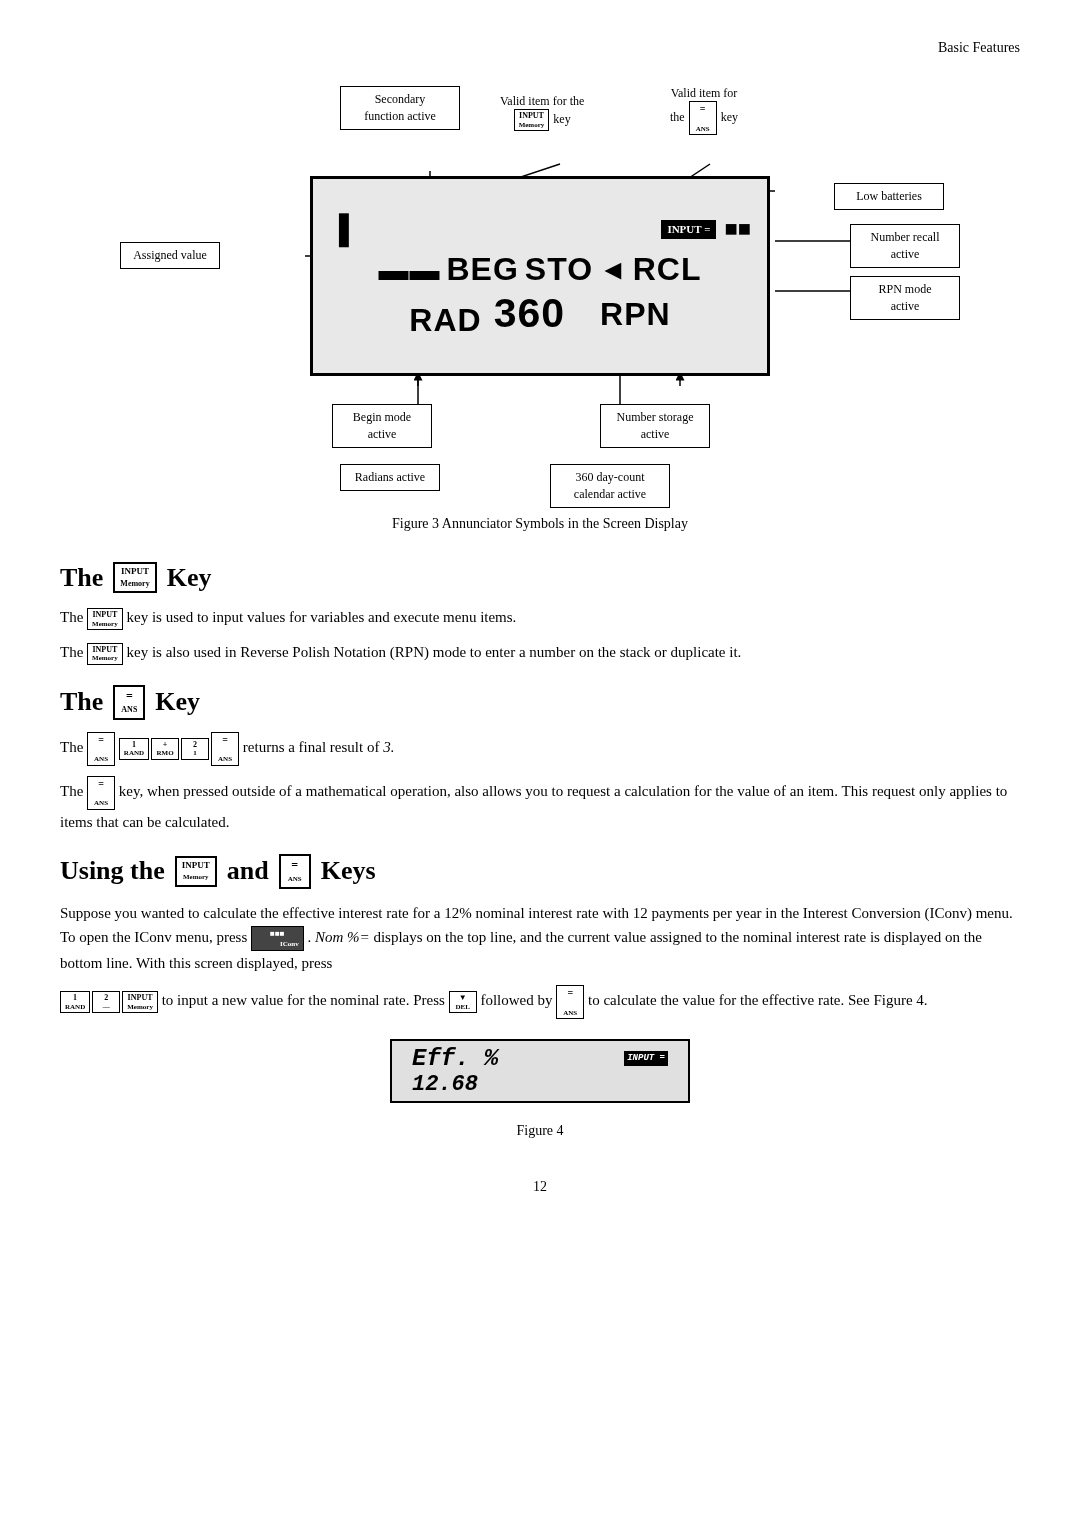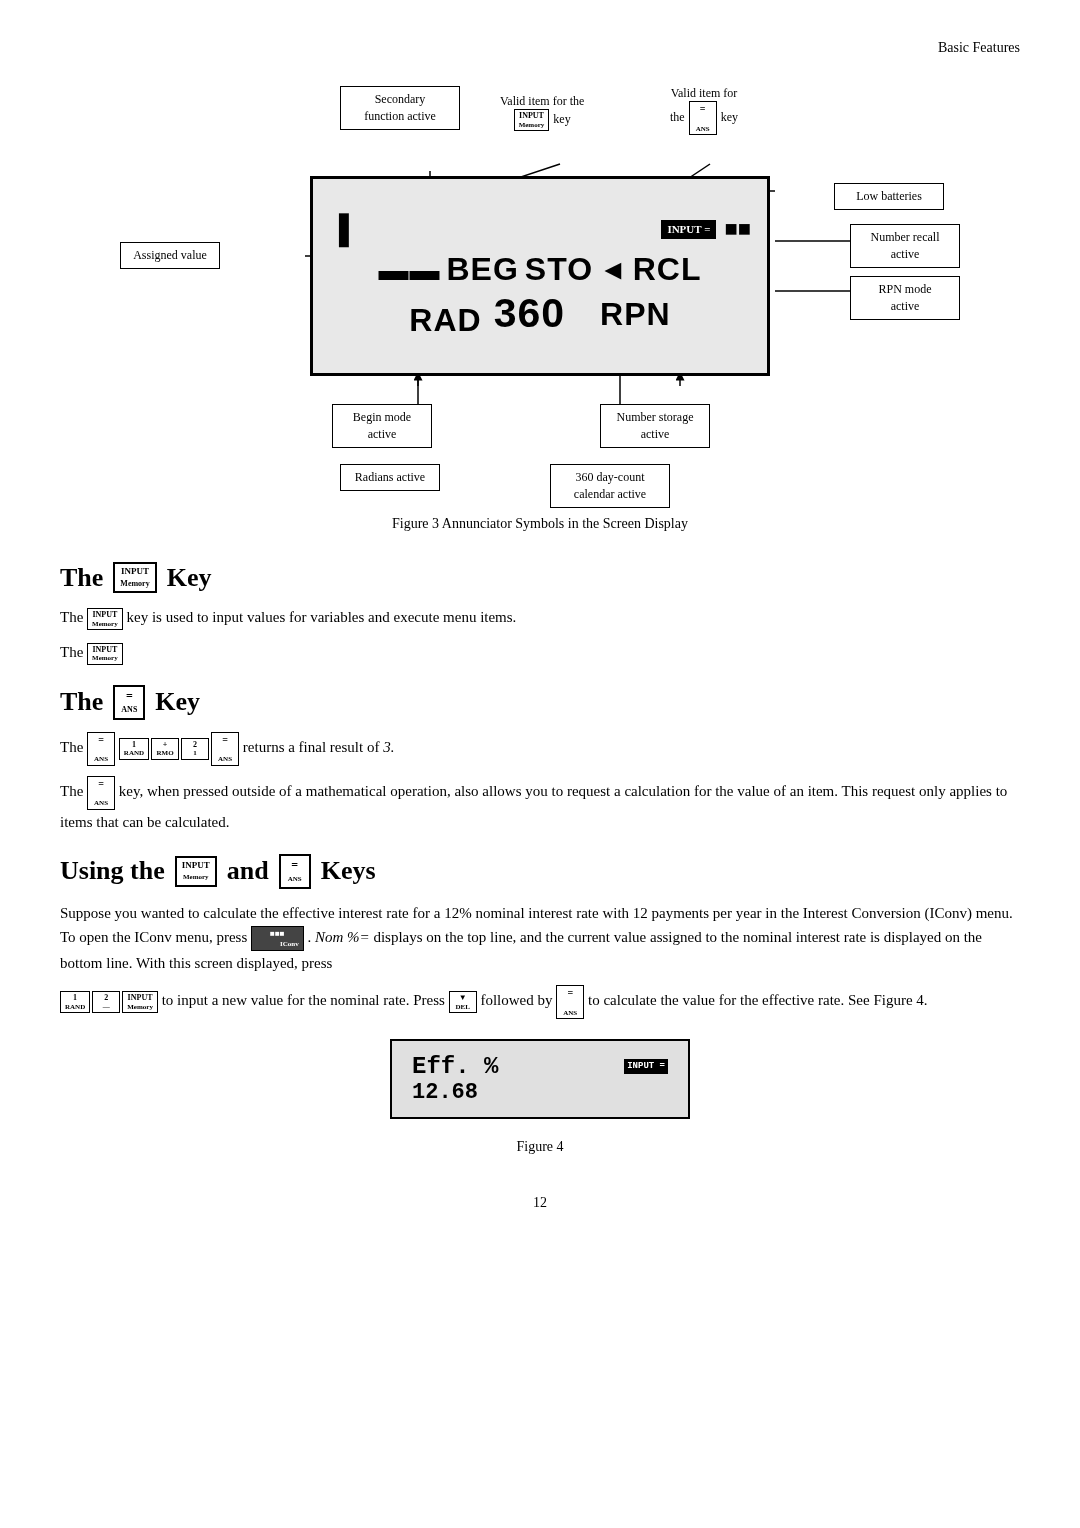--- a/index.html
+++ b/index.html
@@ -125,21 +125,22 @@
       line-height: 1.6;
       margin-bottom: 10px;
     }
 
     
     .calc-display {
       width: 300px;
       margin: 20px auto;
       border: 2.5px solid #000;
       background: #e0e0e0;
-      padding: 12px 20px;
+      padding: 4px 20px;
+      font-style: italic;
     }
 
     .calc-display-line1 {
       font-size: 22px;
       font-family: 'Courier New', monospace;
       font-weight: bold;
       display: flex;
       justify-content: space-between;
       align-items: center;
     }
@@ -339,20 +340,21 @@
     <span>Key</span>
   </div>
   <div class="body-text">
     <span>The </span>
     <span class="inline-key">INPUT<br><span style="font-size:7px;">Memory</span></span>
     <span> key is used to input values for variables and execute menu items.</span>
   </div>
   <div class="body-text">
     <span>The </span>
     <span class="inline-key">INPUT<br><span style="font-size:7px;">Memory</span></span>
+    <span> key is also used in Reverse Polish Notation (RPN) mode to enter a number on the stack or duplicate it.</span>
   </div>
 </div>
 
 <div class="section">
   <div class="section-title">
     <span>The</span>
     <span class="key-btn"><span style="font-size:12px;">=</span><br><span style="font-size:8px;">ANS</span></span>
     <span>Key</span>
   </div>
   <div class="body-text">

